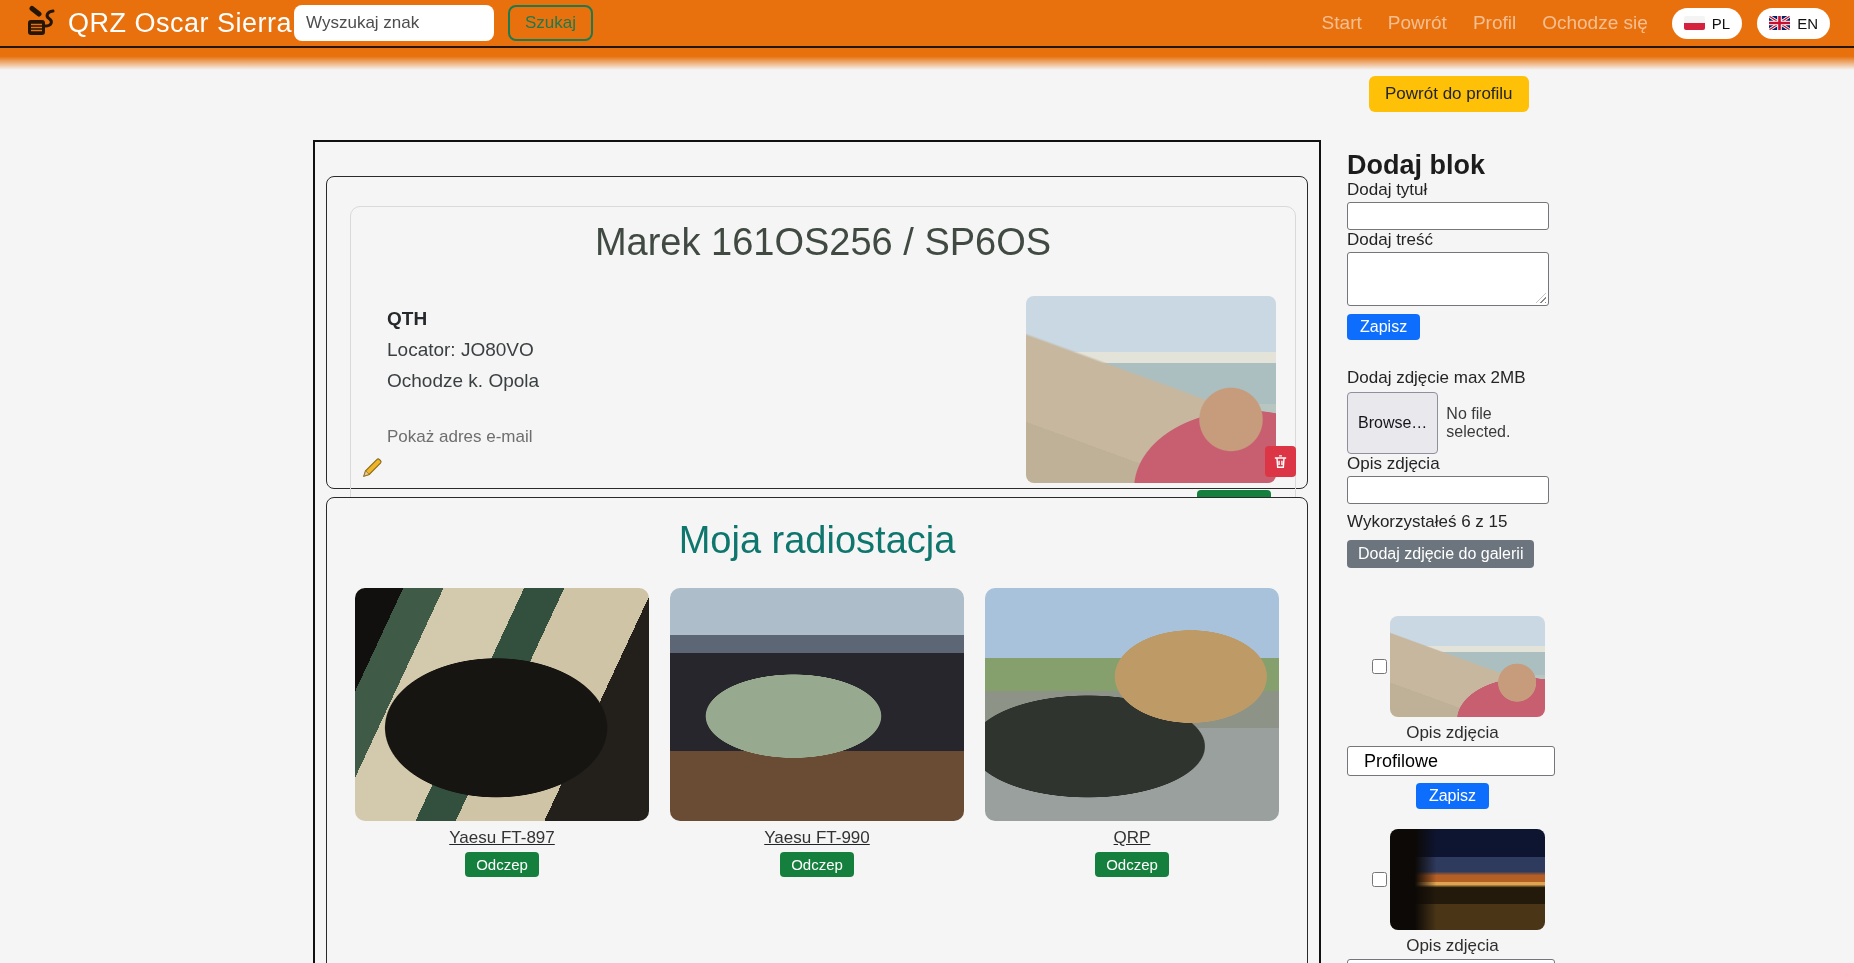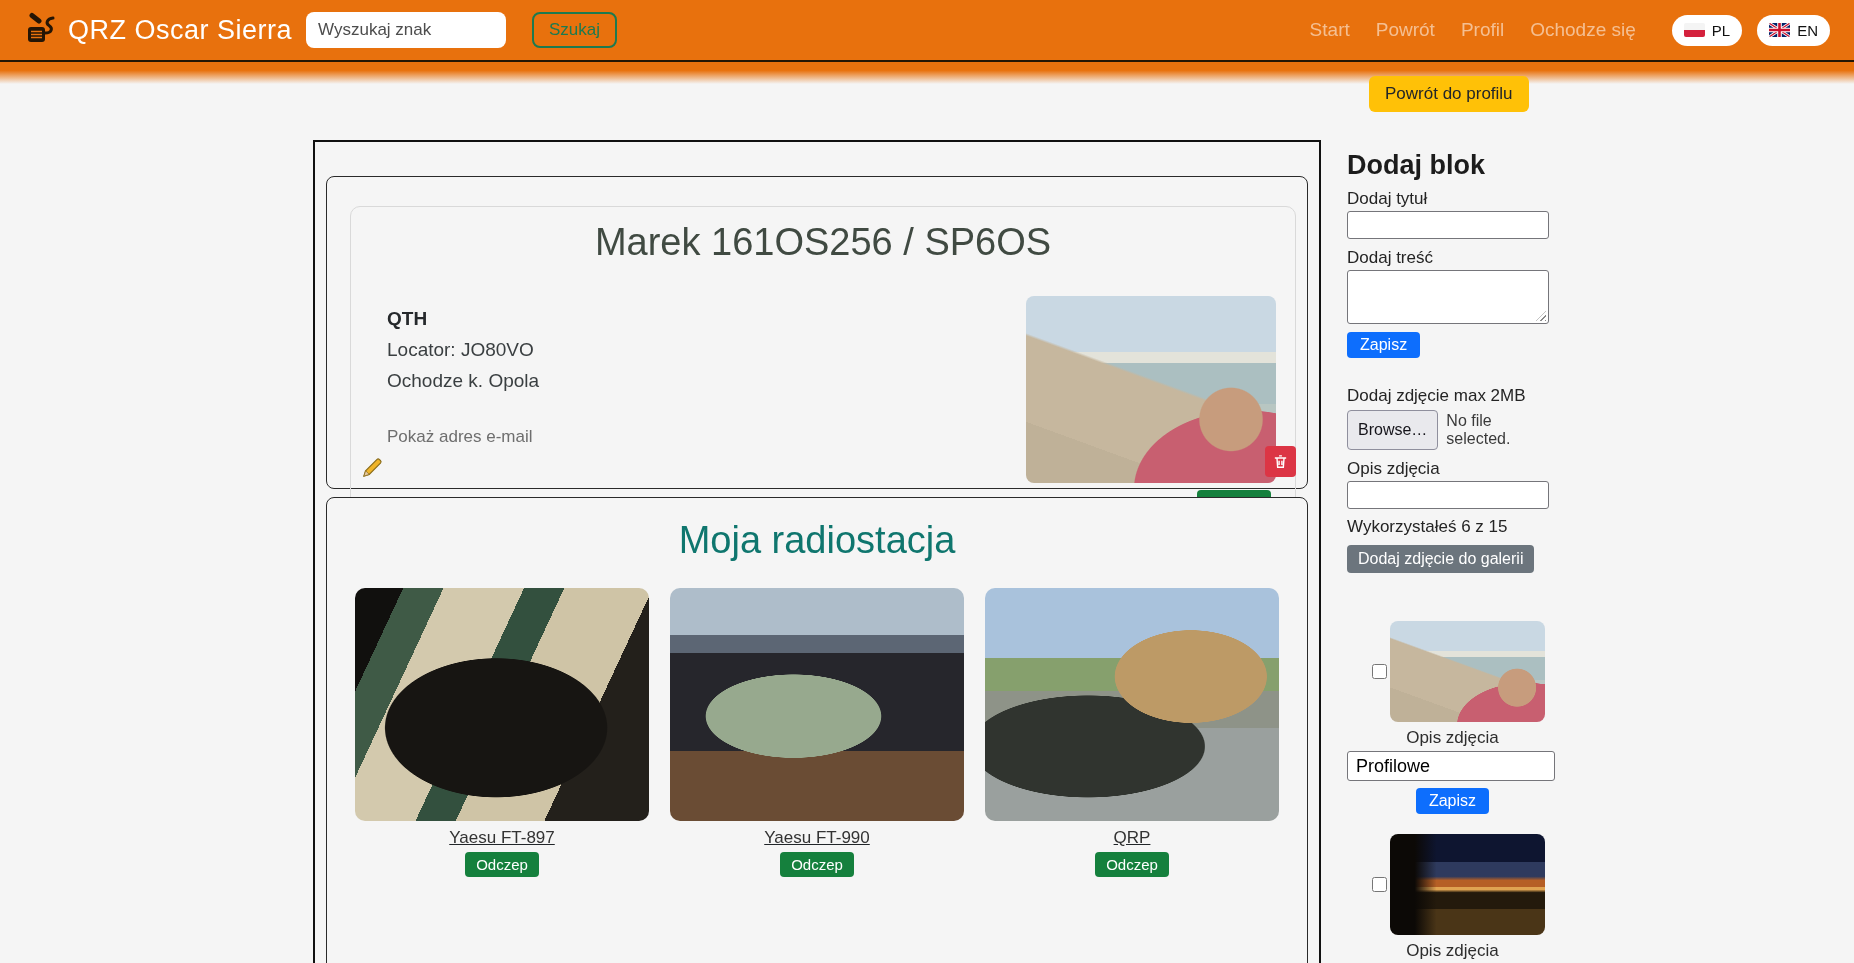--- a/index.html
+++ b/index.html
@@ -6,24 +6,23 @@
   html, body { width: 1854px; height: 963px; overflow: hidden; }
   body {
     font-family: "Liberation Sans", sans-serif;
     background: #f5f5f5;
     color: #212529;
     position: relative;
   }
 
   
   .navbar {
-    height: 60px; background: #e8710d;
+    height: 46px; background: #e8710d;
     display: flex; align-items: center;
     padding: 0 24px;
-    gap: 12px;
   }
   .nav-darkline { height: 2px; background: #241504; }
   .nav-glow { height: 22px; background: linear-gradient(#e8710d 0 38%, #f5f5f5 100%); }
   .brand { display: flex; align-items: center; gap: 8px; cursor: pointer; }
   .brand-title { color: #ffffff; font-size: 27px; letter-spacing: .5px; }
   .search-input {
     margin-left: 2px; width: 200px; height: 36px;
     border: none; border-radius: 8px; padding: 0 12px;
     font-size: 17px; font-family: inherit; color: #222;
   }
@@ -126,21 +125,21 @@
   }
   .ph-sunset {
     background:
       linear-gradient(90deg, #0c0906 0 16%, rgba(12,9,6,0) 30%),
       linear-gradient(180deg, #0e1530 0 28%, #2e3a5e 28% 42%, #b65f25 46% 52%, #e0a351 52% 55%, #241a0c 58% 74%, #4a3517 74% 100%);
   }
 
   
   .sidebar { position: absolute; left: 1347px; top: 150px; width: 211px; }
   .sidebar h2 { font-size: 27px; font-weight: 700; color: #1c1c1c; line-height: 30px; }
-  .form-label { font-size: 17px; color: #242424; margin-top: 9px; line-height: 20px; }
+  .form-label { font-size: 17px; color: #242424; margin-top: 0; line-height: 20px; }
   .text-input {
     width: 202px; height: 28px; border: 1px solid #75757a; border-radius: 3px;
     background: #fff; font-size: 16px; font-family: inherit; padding: 2px 8px; margin-top: 2px;
     display: block;
   }
   .ta-wrap { position: relative; width: 202px; margin-top: 2px; }
   .ta-wrap textarea {
     width: 202px; height: 54px; border: 1px solid #75757a; border-radius: 3px;
     background: #fff; font-family: inherit; font-size: 16px; padding: 2px 8px; resize: none; display: block;
   }
@@ -150,37 +149,37 @@
     clip-path: polygon(100% 0, 0 100%, 100% 100%);
   }
   .btn-primary {
     background: #0d6efd; color: #fff; border: none; border-radius: 4px;
     font-size: 16px; font-family: inherit; padding: 4px 13px; margin-top: 8px; cursor: pointer;
   }
   .upload-label { margin-top: 28px; }
   .file-row { display: flex; align-items: center; gap: 8px; margin-top: 4px; }
   .browse-btn {
     background: #e9e9ed; border: 1px solid #8f8f9d; border-radius: 4px;
-    font-size: 16px; font-family: inherit; padding: 10px 10px; color: #15141a; cursor: pointer;
+    font-size: 16px; font-family: inherit; padding: 21px 10px; color: #15141a; cursor: pointer;
   }
   .no-file { font-size: 16px; color: #3a3a3a; }
   .usage { font-size: 17px; color: #242424; margin-top: 8px; }
   .btn-secondary {
     background: #6c757d; color: #fff; border: none; border-radius: 4px;
     font-size: 16px; font-family: inherit; padding: 5px 11px; margin-top: 8px; cursor: pointer;
   }
   .gallery-item-1 { margin-top: 48px; }
   .gallery-item-2 { margin-top: 20px; }
   .thumb-row { display: flex; align-items: center; }
   .thumb-row input[type="checkbox"] { width: 15px; height: 15px; margin-left: 25px; margin-right: 3px; cursor: pointer; }
   .thumb { width: 155px; height: 101px; border-radius: 8px; }
   .thumb-caption { font-size: 17px; color: #2d2d2d; text-align: center; margin-top: 6px; }
   .gallery-input {
     width: 208px; height: 30px; border: 1px solid #75757a; border-radius: 3px;
-    background: #fff; font-size: 18px; font-family: inherit; padding: 2px 8px; margin-top: 3px; display: block;
+    background: #fff; font-size: 18px; font-family: inherit; padding: 2px 16px; margin-top: 3px; display: block;
   }
   .gallery-save-wrap { text-align: center; }
   .gallery-save-wrap .btn-primary { margin-top: 7px; }
 </style>
 </head>
 <body>
 
 <div class="navbar">
   <div class="brand">
     <svg width="36" height="36" viewBox="0 0 36 36">

